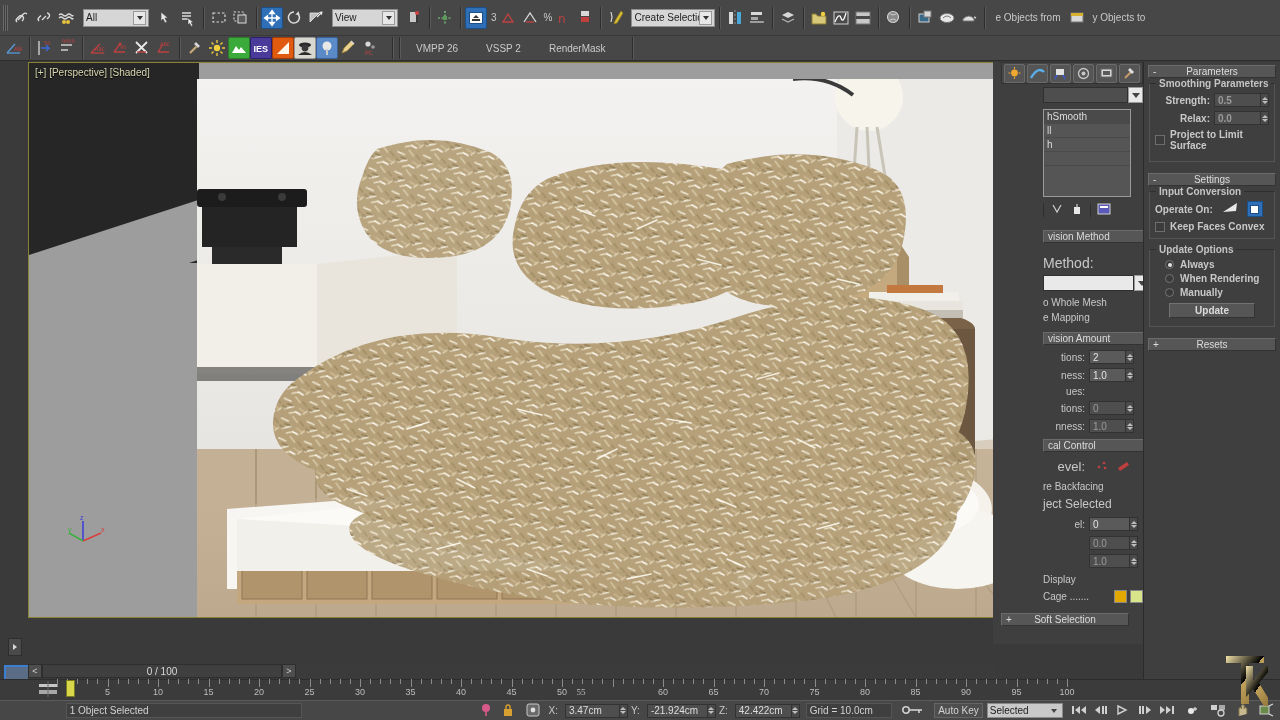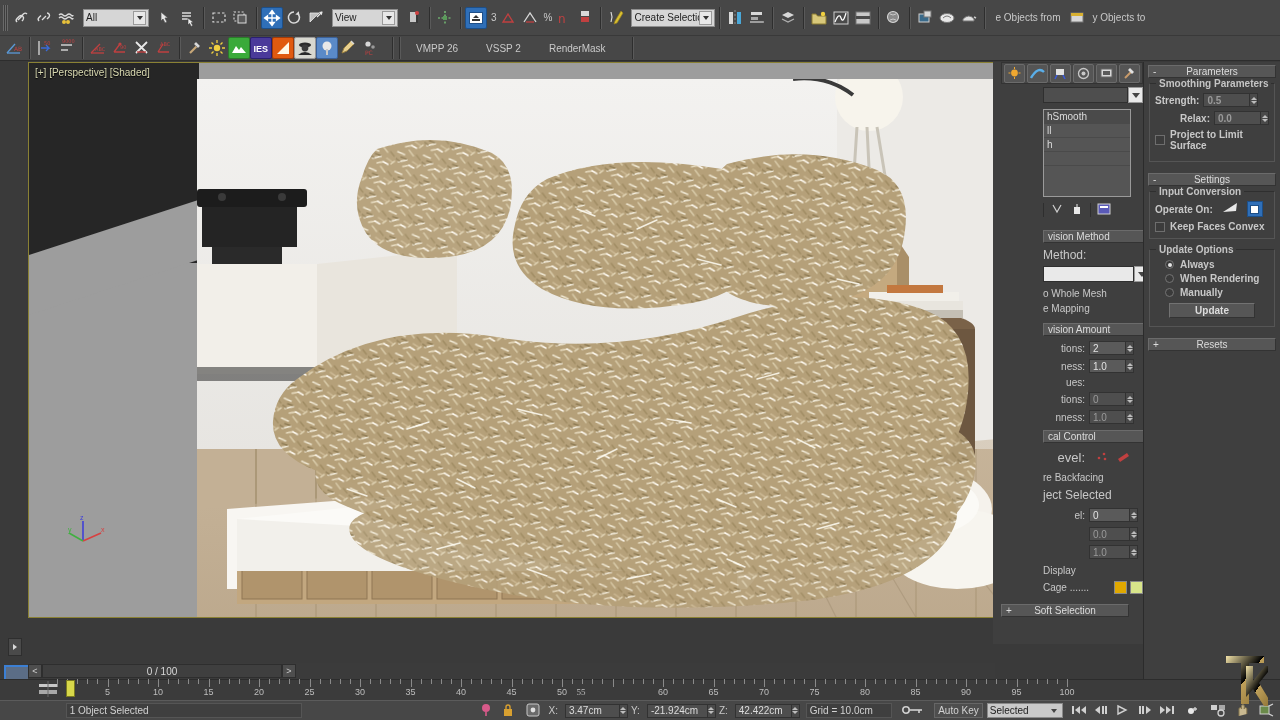--- a/index.html
+++ b/index.html
@@ -610,21 +610,21 @@
         <div style="width:1px;height:14px;background:#2e2e2e"></div>
         <div>
           <svg width="16" height="14" viewBox="0 0 16 14">
               <rect x="1" y="2" width="12" height="10" fill="#5a5ab8" stroke="#d0d0d0"></rect>
               <rect x="3" y="4" width="8" height="2" fill="#fff"></rect>
             </svg>
         </div>
       </div>
 
       <div class="u-hdr" style="margin-top:12px;width:112px">vision Method</div>
-      <div style="margin-top:5px;font-size:12px;color:#c8c8c8">Method:</div>
+      <div style="margin-top:12px;font-size:14px;color:#c8c8c8">Method:</div>
       <div style="display:flex;margin-top:4px;width:106px">
         <div class="u-field" style="flex:1;height:16px;background:#e9e9e9"></div>
         <div style="width:15px;height:16px;background:#e9e9e9;border:1px solid #999;display:flex;align-items:center;justify-content:center">
           <span style="border-left:4px solid transparent;border-right:4px solid transparent;border-top:5px solid #444;display:block"></span>
         </div>
       </div>
       <div style="margin-top:6px;font-size:10px;color:#c8c8c8">o Whole Mesh</div>
       <div style="margin-top:4px;font-size:10px;color:#c8c8c8">e Mapping</div>
 
       <div class="u-hdr" style="margin-top:9px;width:112px">vision Amount</div>
@@ -951,21 +951,21 @@
 
   <div id="cmd-panel">
 
     <div class="rollup-hdr">
       <span class="pm">-</span>
       <span>Parameters</span>
     </div>
 
     <div class="group">
       <span class="glabel">Smoothing Parameters</span>
-      <div class="row" style="">
+      <div class="row" style="justify-content:flex-end">
         <span class="lbl">Strength:</span>
         <span class="spin">
             <span class="fld" style="width:46px">0.5</span>
             <span class="ar">
               <i class="u"></i>
               <i class="d"></i>
             </span>
           </span>
       </div>
       <div class="row" style="justify-content:flex-end">

